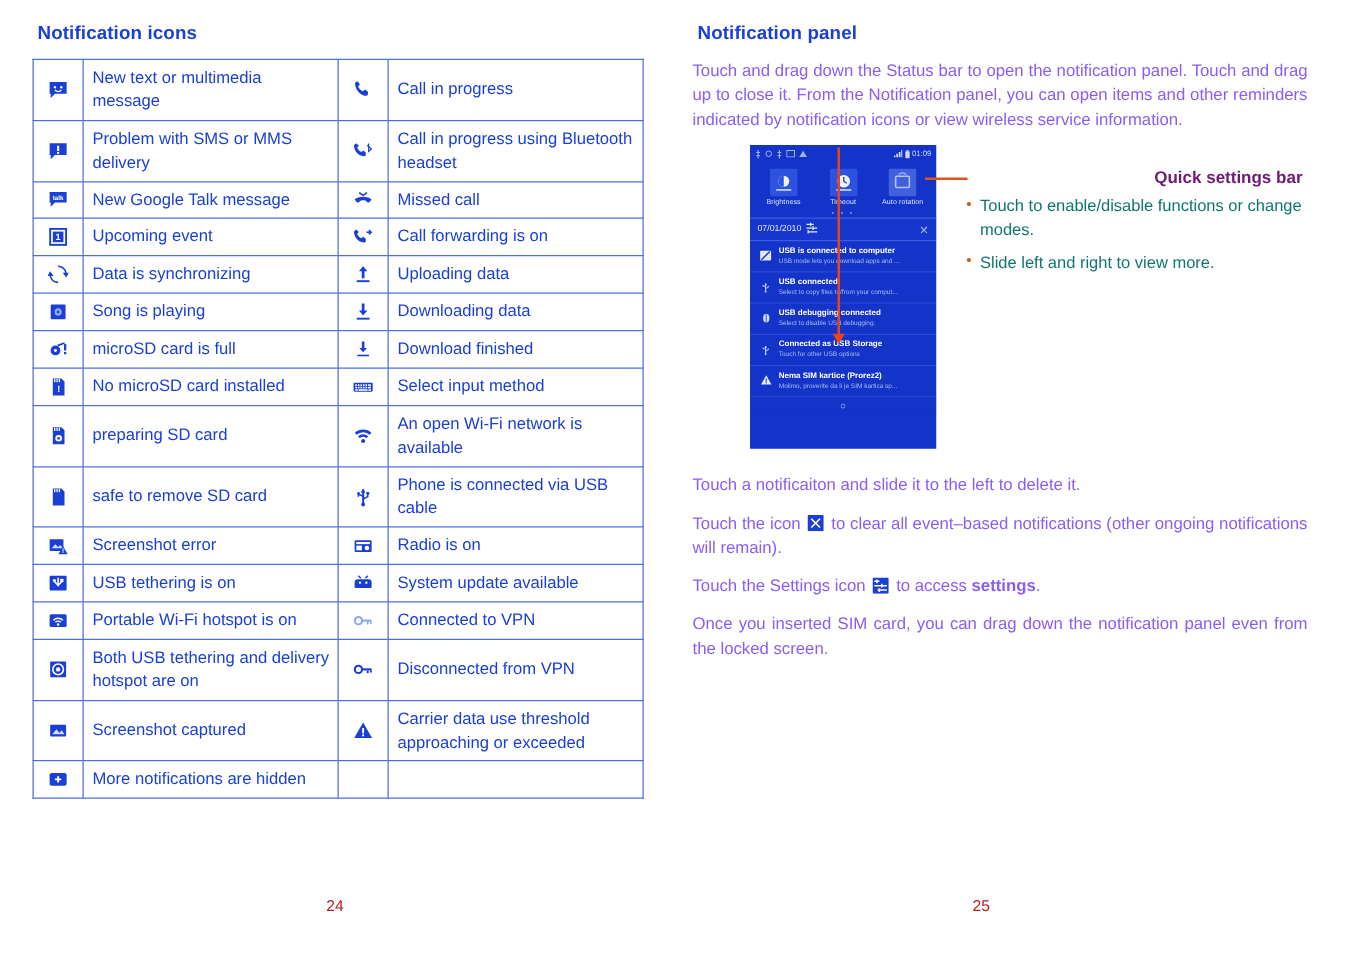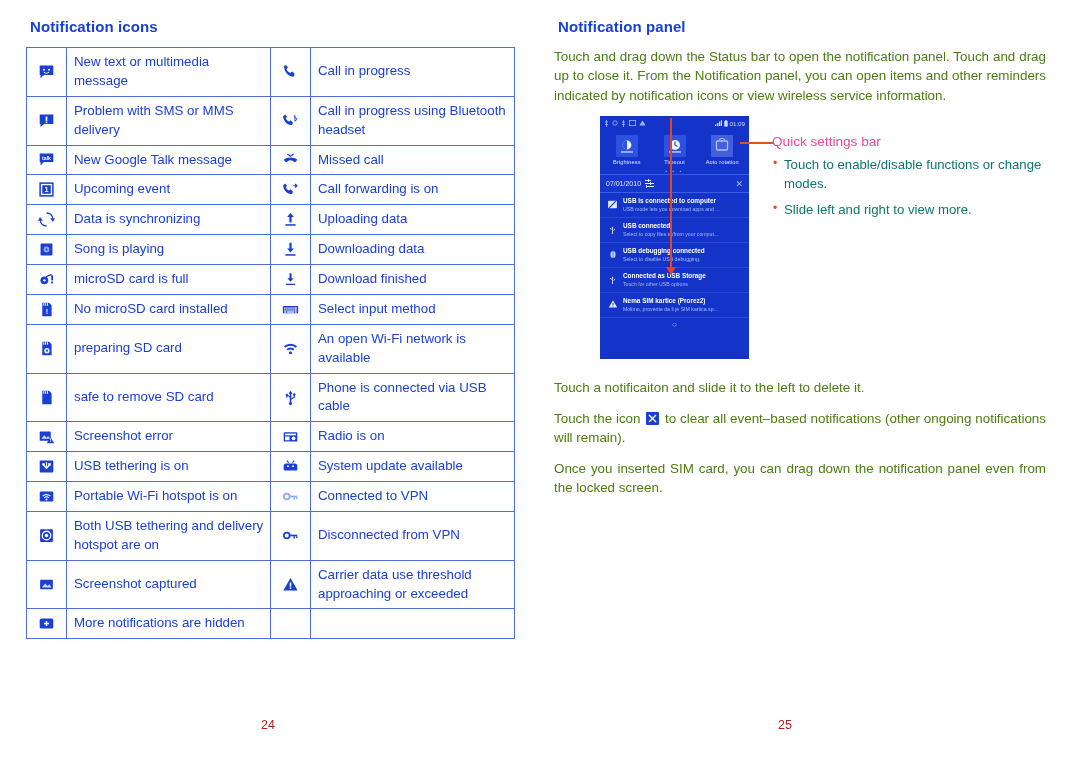--- a/index.html
+++ b/index.html
@@ -60,21 +60,21 @@
   }
   .gi svg { display: block; width: 17px; height: 17px; }
 
   
   .right-page {
     position: absolute;
     left: 554px; top: 18px;
     width: 492px;
   }
   .para {
-    color: #4d7c0f;
+    color: #8b5cf6;
     font-size: 13.4px;
     line-height: 1.45;
     text-align: justify;
     margin: 0 0 11px 0;
   }
   .para.nj { text-align: left; }
   .para b { font-weight: bold; }
 
   
   .shot-wrap {
@@ -153,24 +153,25 @@
     color: #b9c9f6; font-size: 8px;
   }
 
   
   .callout {
     position: absolute;
     left: 218px; top: 18px;
     width: 270px;
   }
   .callout-title {
-    color: #ec4899;
-    font-weight: normal;
+    color: #701a75;
+    font-weight: bold;
     font-size: 13.6px;
     margin-bottom: 7px;
+    text-align: right;
   }
   .bullets { margin: 0; padding: 0; list-style: none; }
   .bullets li {
     color: #0f766e;
     font-size: 13.2px;
     line-height: 1.42;
     padding-left: 12px;
     position: relative;
     margin-bottom: 7px;
   }
@@ -646,19 +647,30 @@
       <span>Touch the icon</span>
       <span class="inline-ic">
         <svg width="13" height="13" viewBox="0 0 13 13">
             <rect width="13" height="13" rx="1" fill="#1a3fd4"></rect>
             <path d="M3 3l7 7M10 3l-7 7" stroke="#fff" stroke-width="1.4"></path>
           </svg>
       </span>
       <span>to clear all event–based notifications (other ongoing notifications will remain).</span>
     </p>
 
+    <p class="para nj">
+      <span>Touch the Settings icon</span>
+      <span class="inline-ic">
+        <svg width="13" height="13" viewBox="0 0 13 13">
+            <rect width="13" height="13" rx="1" fill="#1a3fd4"></rect>
+            <path d="M1.5 3h4M3.5 1.5v3M1.5 6.5h10M7.5 5v3M4 10h7.5M5.5 8.5v3" stroke="#fff" stroke-width="1.2" fill="none"></path>
+          </svg>
+      </span>
+      <span>to access</span>
+      <b>settings</b><span>.</span>
+    </p>
 
     <p class="para">Once you inserted SIM card, you can drag down the notification panel even from the locked screen.</p>
   </div>
 
   <div class="pnum l">24</div>
   <div class="pnum r">25</div>
 </div>
 
 </body></html>

